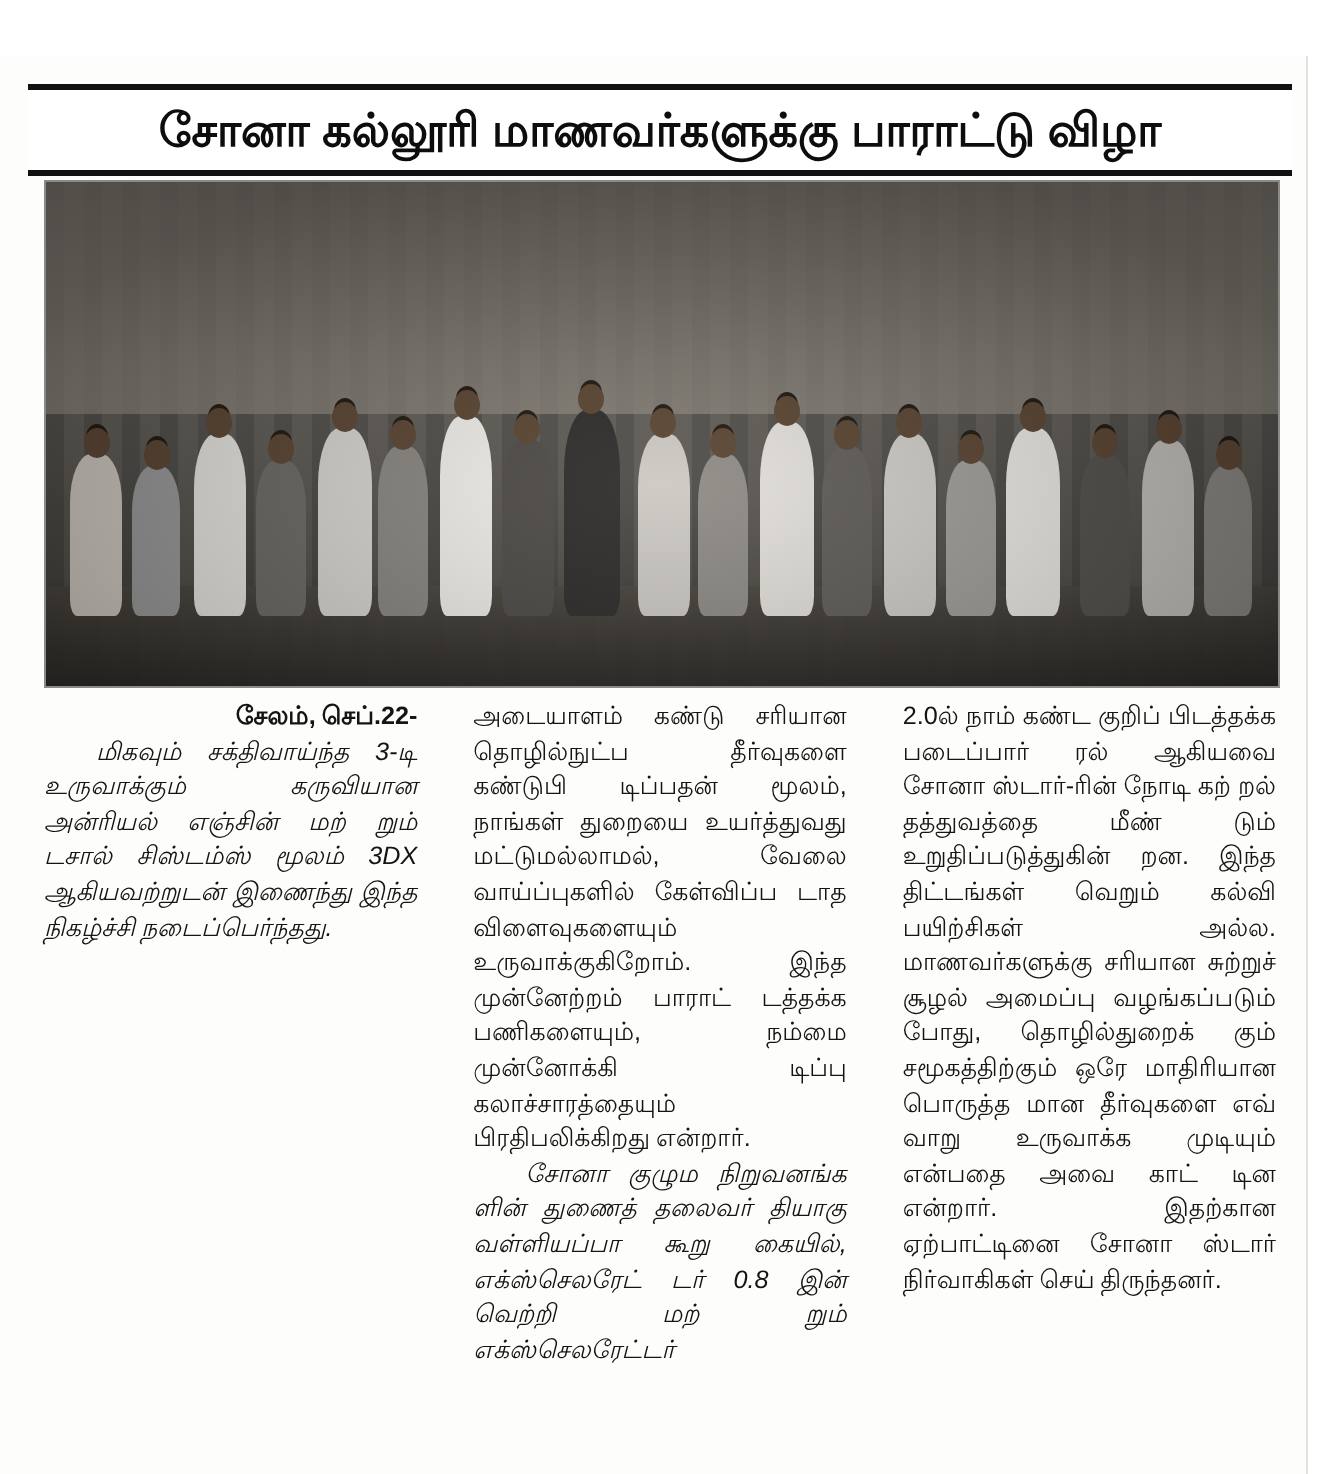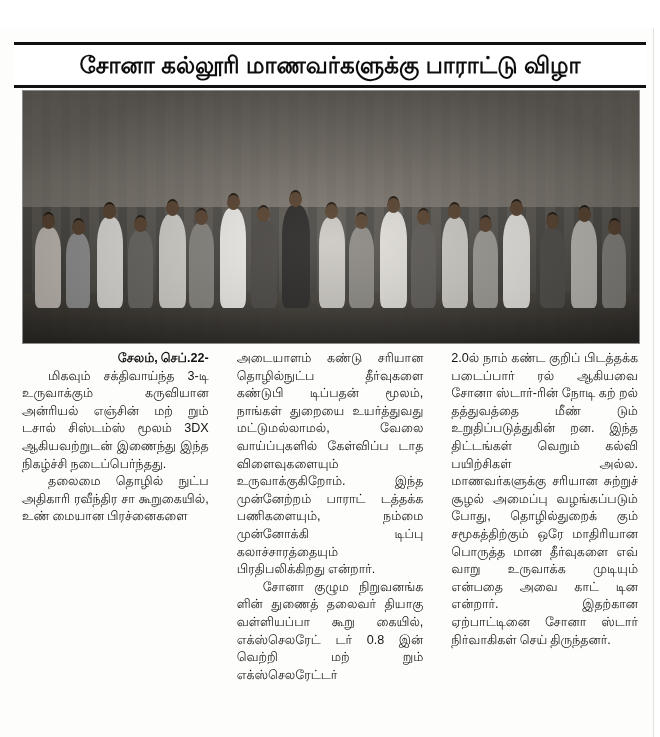--- a/index.html
+++ b/index.html
@@ -115,20 +115,21 @@
     color: #141414;
     text-align: justify;
     text-justify: inter-character;
     word-spacing: -0.5px;
   }
   .col p {
     margin: 0 0 0 0;
   }
   .col p.indent {
     text-indent: 26px;
+    font-style: italic;
   }
   .dateline-line {
     text-align: right;
     font-weight: bold;
     margin-bottom: 0;
   }
   .edge-strip {
     position: absolute;
     right: 0;
     top: 0;
@@ -212,21 +213,20 @@
       </div>
       <div class="photo-caption-blur"></div>
     </div>
   </div>
 
   <div class="columns">
 
     <div class="col">
       <p class="dateline-line">சேலம், செப்.22-</p>
       <p class="indent">மிகவும் சக்திவாய்ந்த 3-டி உருவாக்கும் கருவியான அன்ரியல் எஞ்சின் மற் றும் டசால் சிஸ்டம்ஸ் மூலம் 3DX ஆகியவற்றுடன் இணைந்து இந்த நிகழ்ச்சி நடைப்பெர்ந்தது.</p>
-      <p class="indent">தலைமை தொழில் நுட்ப அதிகாரி ரவீந்திர சா கூறுகையில், உண் மையான பிரச்னைகளை</p>
     </div>
 
     <div class="col">
       <p>அடையாளம் கண்டு சரியான தொழில்நுட்ப தீர்வுகளை கண்டுபி டிப்பதன் மூலம், நாங்கள் துறையை உயர்த்துவது மட்டுமல்லாமல், வேலை வாய்ப்புகளில் கேள்விப்ப டாத விளைவுகளையும் உருவாக்குகிறோம். இந்த முன்னேற்றம் பாராட் டத்தக்க பணிகளையும், நம்மை முன்னோக்கி டிப்பு கலாச்சாரத்தையும் பிரதிபலிக்கிறது என்றார்.</p>
       <p class="indent">சோனா குழும நிறுவனங்க ளின் துணைத் தலைவர் தியாகு வள்ளியப்பா கூறு கையில், எக்ஸ்செலரேட் டர் 0.8 இன் வெற்றி மற் றும் எக்ஸ்செலரேட்டர்</p>
     </div>
 
     <div class="col">
       <p>2.0ல் நாம் கண்ட குறிப் பிடத்தக்க படைப்பார் ரல் ஆகியவை சோனா ஸ்டார்-ரின் நோடி கற் றல் தத்துவத்தை மீண் டும் உறுதிப்படுத்துகின் றன. இந்த திட்டங்கள் வெறும் கல்வி பயிற்சிகள் அல்ல. மாணவர்களுக்கு சரியான சுற்றுச் சூழல் அமைப்பு வழங்கப்படும் போது, தொழில்துறைக் கும் சமூகத்திற்கும் ஒரே மாதிரியான பொருத்த மான தீர்வுகளை எவ் வாறு உருவாக்க முடியும் என்பதை அவை காட் டின என்றார். இதற்கான ஏற்பாட்டினை சோனா ஸ்டார் நிர்வாகிகள் செய் திருந்தனர்.</p>
     </div>

